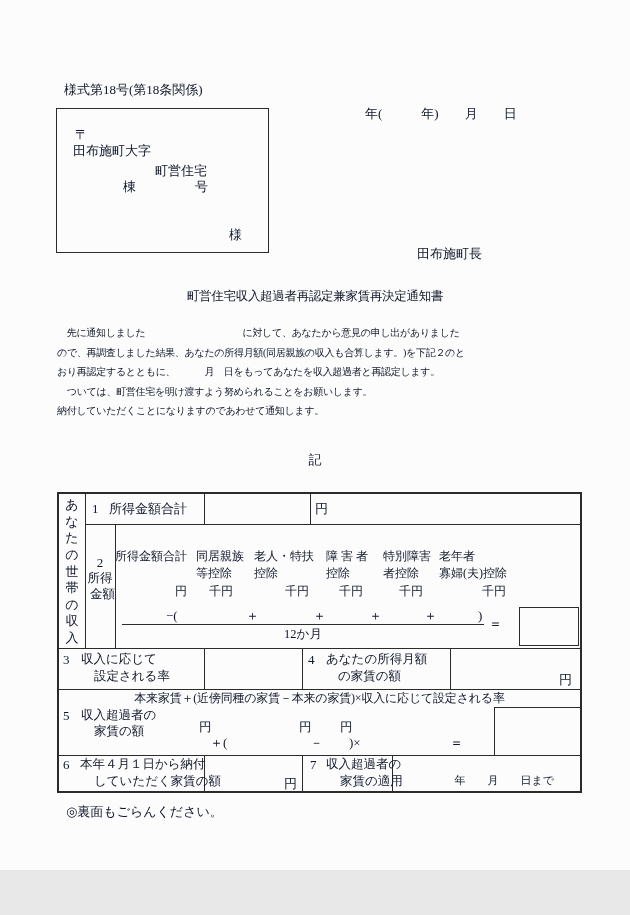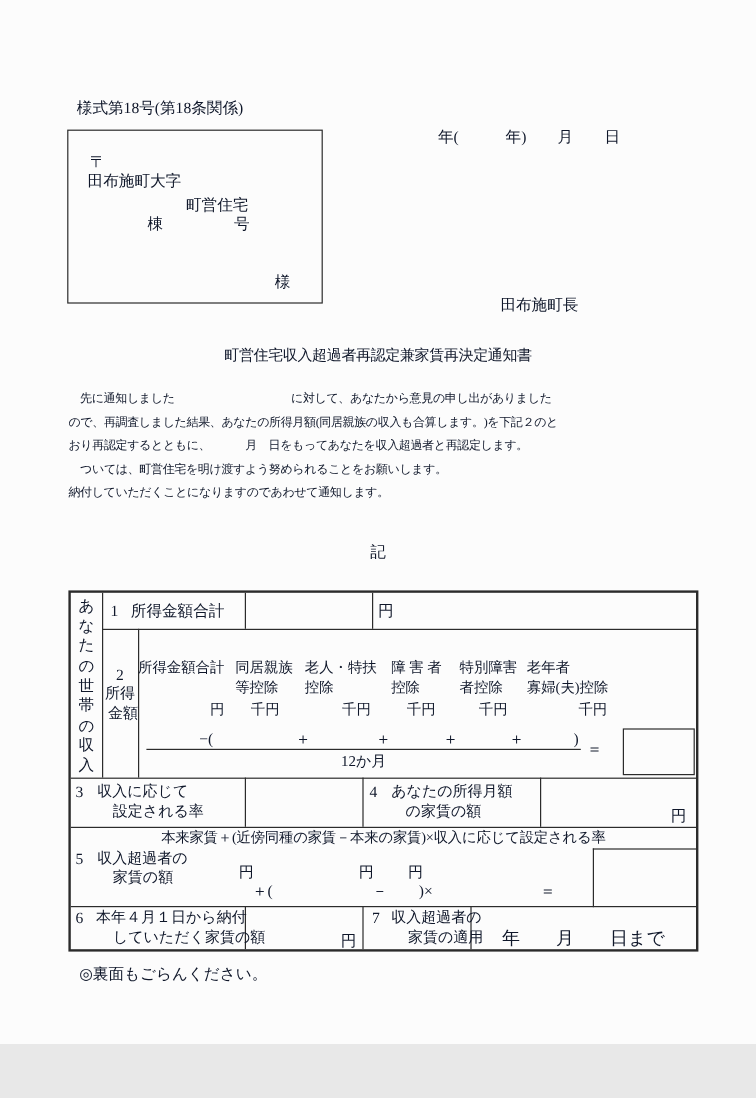--- a/index.html
+++ b/index.html
@@ -146,18 +146,18 @@
     <div class="cell-t" style="left:391px;top:241px;">＝</div>
     <div style="position:absolute;left:435px;top:213px;width:86px;height:48px;border-left:1px solid #2b2b2b;border-top:1px solid #2b2b2b;"></div>
 
     <div class="cell-t" style="left:4px;top:263px;">6</div>
     <div class="cell-t" style="left:21px;top:263px;font-size:12.5px;">本年４月１日から納付</div>
     <div class="cell-t" style="left:35px;top:280px;font-size:12.5px;">していただく家賃の額</div>
     <div class="cell-t" style="left:225px;top:282px;">円</div>
     <div class="cell-t" style="left:251px;top:263px;">7</div>
     <div class="cell-t" style="left:267px;top:263px;font-size:12.5px;">収入超過者の</div>
     <div class="cell-t" style="left:281px;top:280px;font-size:12.5px;">家賃の適用</div>
-    <div class="cell-t" style="left:333px;top:280px;width:162px;text-align:right;font-size:15px;">年　　月　　日まで</div>
+    <div class="cell-t" style="left:333px;top:280px;width:162px;text-align:right;font-size:11px;">年　　月　　日まで</div>
   </div>
 
   <div class="t" style="left:66px;top:804px;">◎裏面もごらんください。</div>
 
 </div>
 
 </body></html>

